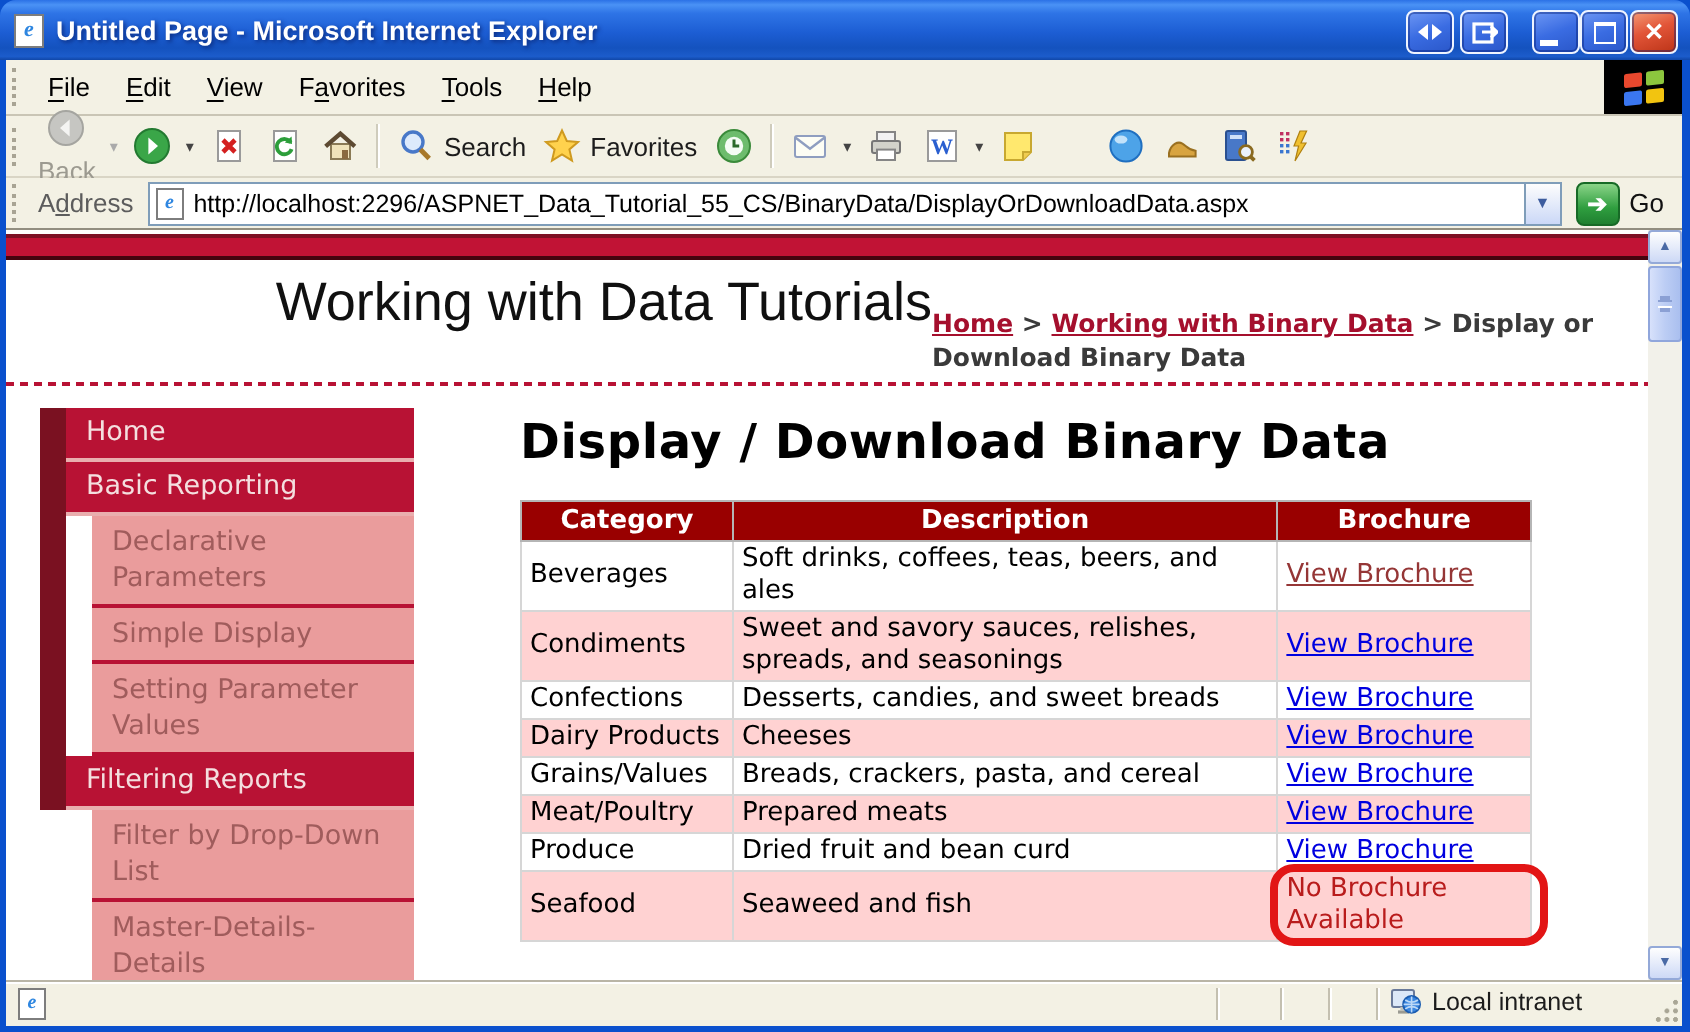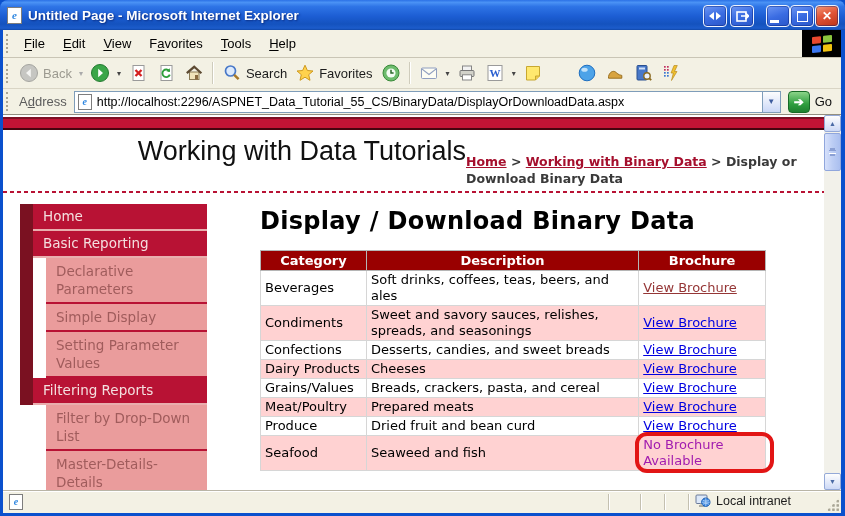--- a/index.html
+++ b/index.html
@@ -53,21 +53,21 @@
   }
   .flag{width:20px;height:16px;display:grid;grid-template:1fr 1fr / 1fr 1fr;gap:2px;transform:skewY(-6deg);}
   .flag div{border-radius:1px;}
   
   .toolbar{
     position:absolute;top:58px;left:3px;width:838px;height:30px;
     background:#f3f1e4;border-bottom:1px solid #d9d5c5;
     display:flex;align-items:center;
   }
   .tbtn{display:flex;align-items:center;gap:4px;padding:2px 4px;font-size:13px;color:#1c1c1c;flex:none;}
-  .tbtn.disabled{color:#9c9a90;}
+  .tbtn.disabled{color:#9c9a90;flex-direction:column;}
   .caret{font-size:8px;color:#444;padding:2px 3px;flex:none;}
   .caret.dis{color:#aaa;}
   .sep{width:1px;height:22px;background:#cfccbc;border-right:1px solid #fff;margin:0 4px;flex:none;}
   .ticon{width:20px;height:20px;flex:none;}
   
   .addressbar{
     position:absolute;top:89px;left:3px;width:838px;height:25px;
     background:#f3f1e4;border-bottom:1px solid #928e80;
     display:flex;align-items:center;
   }
@@ -115,21 +115,21 @@
   table.cat-table col.c-desc{width:273px;}
   table.cat-table col.c-bro{width:127px;}
   table.cat-table th{
     background:#990000;color:#fff;font-weight:bold;font-size:13px;
     padding:2px 4px;border:1px solid #b5b5b5;
   }
   table.cat-table td{padding:1px 4px;border:1px solid #d6d6d6;line-height:16px;vertical-align:middle;}
   table.cat-table tr.alt td{background:#ffd2d2;}
   table.cat-table a{color:#0000e0;text-decoration:underline;margin-top:10px;}
   table.cat-table a.visited{color:#953636;}
-  .no-brochure{position:relative;display:inline-block;color:#a21caf;}
+  .no-brochure{position:relative;display:inline-block;color:#b91c1c;}
   .ring{
     position:absolute;left:-8px;top:-5px;right:-13px;bottom:-4px;
     border:4px solid #e21515;border-radius:12px;pointer-events:none;
   }
   
   .scrollbar{position:absolute;right:0;top:0;width:17px;bottom:0;background:#f2f1ea;}
   .sb-btn{
     position:absolute;left:0;width:17px;height:17px;border-radius:2px;
     background:linear-gradient(#fefefe,#cdd9f6);border:1px solid #94a9d8;box-sizing:border-box;
     display:flex;align-items:center;justify-content:center;color:#4a6aa5;font-size:7px;line-height:1;

